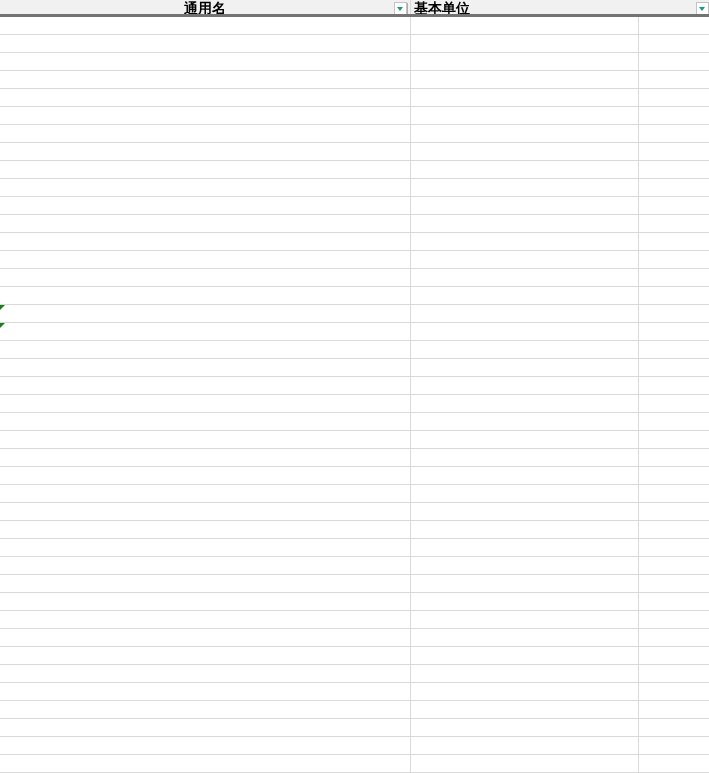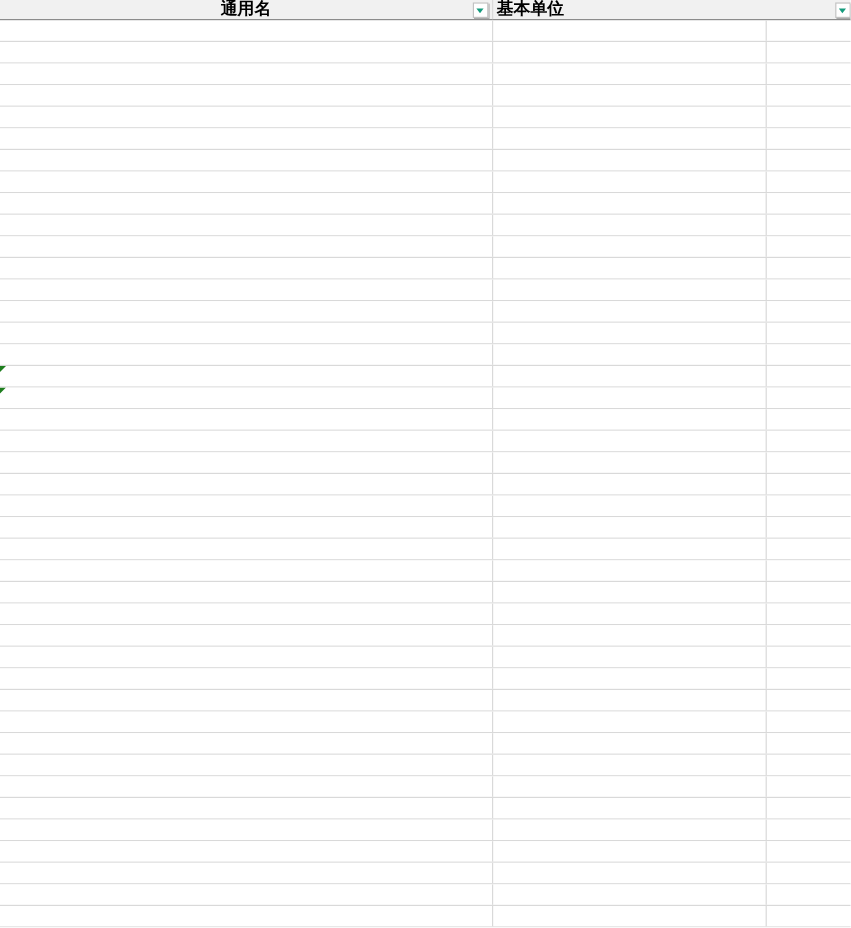--- a/index.html
+++ b/index.html
@@ -13,21 +13,21 @@
     overflow: hidden;
     background: #ffffff;
     color: #000000;
   }
 
   
   .hdr {
     display: flex;
     height: 17px;
     background: var(--header-bg, #f1f1f1);
-    border-bottom: 1px solid #737373;
+    border-bottom: 3px solid #737373;
     font-family: "DejaVu Sans", "Liberation Sans", sans-serif;
     font-weight: bold;
     font-size: 14px;
     line-height: 16px;
   }
   .hcell {
     position: relative;
     overflow: hidden;
     text-align: center;
     white-space: nowrap;

